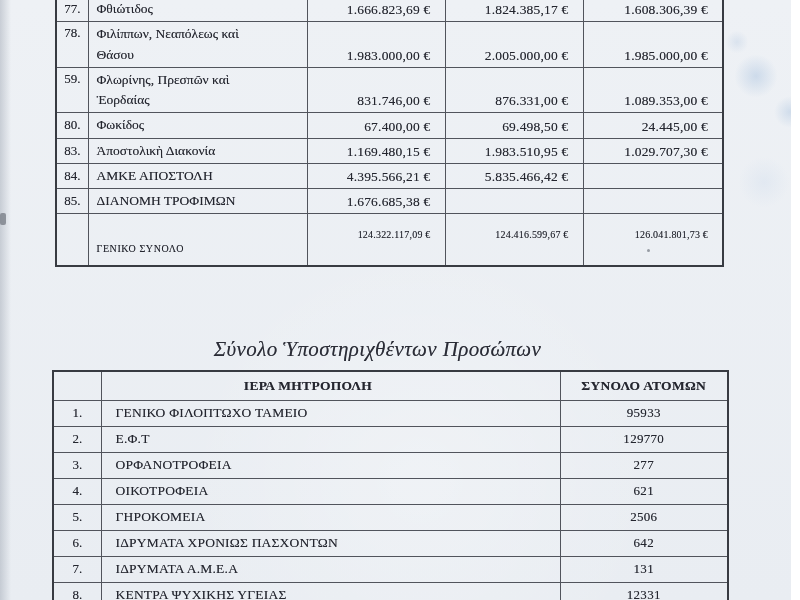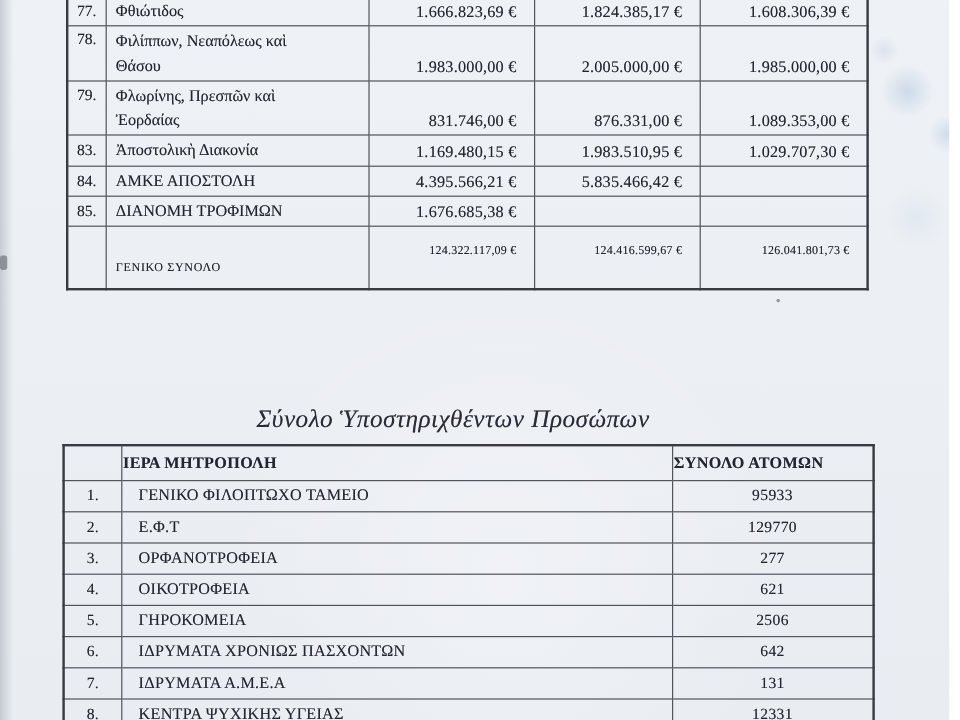--- a/index.html
+++ b/index.html
@@ -34,21 +34,21 @@
   #t1 tr.total td.name{letter-spacing:.6px;white-space:normal;}
   #t1 tr.total td.val{padding-bottom:25px;}
   
   #t2-title{
     position:absolute;left:0;top:337px;width:755px;text-align:center;
     font-style:italic;font-size:21px;letter-spacing:.4px;color:#2a2c36;
     text-shadow:0 0 .5px rgba(42,44,54,.45);
   }
   
   #t2{left:52px;top:370px;width:675px;border:2px solid #383b42;}
-  #t2 tr.head td{font-weight:bold;font-size:13.5px;letter-spacing:.3px;vertical-align:middle;margin-left:20px;}
+  #t2 tr.head td{font-weight:bold;text-align:center;font-size:13.5px;letter-spacing:.3px;vertical-align:middle;margin-left:20px;}
   #t2 tr.head td.h-name{padding-right:46px;}
   #t2 td.num{text-align:center;font-size:13px;vertical-align:middle;}
   #t2 td.name{text-align:left;padding-left:14px;vertical-align:middle;letter-spacing:.2px;}
   #t2 td.count{text-align:center;font-size:13px;vertical-align:middle;letter-spacing:.3px;font-family:Liberation Serif, serif;}
   
   .speck{position:absolute;background:#7a7f88;border-radius:2px;}
   #speck1{left:0;top:213px;width:6px;height:12px;opacity:.8;}
   #speck2{left:647px;top:249px;width:3px;height:3px;border-radius:50%;opacity:.75;}
 </style>
 </head>
@@ -74,26 +74,33 @@
     </tr>
     <tr style="height:43px">
       <td class="num" style="vertical-align:top;padding-top:3px">78.</td>
       <td class="name">Φιλίππων, Νεαπόλεως καὶ
 Θάσου</td>
       <td class="val">1.983.000,00 €</td>
       <td class="val">2.005.000,00 €</td>
       <td class="val">1.985.000,00 €</td>
     </tr>
     <tr style="height:43px">
-      <td class="num" style="vertical-align:top;padding-top:3px">79.</td>
+      <td class="num" style="vertical-align:top;padding-top:3px">59.</td>
       <td class="name">Φλωρίνης, Πρεσπῶν καὶ
 Ἐορδαίας</td>
       <td class="val">831.746,00 €</td>
       <td class="val">876.331,00 €</td>
       <td class="val">1.089.353,00 €</td>
+    </tr>
+    <tr style="height:22px">
+      <td class="num">80.</td>
+      <td class="name">Φωκίδος</td>
+      <td class="val">67.400,00 €</td>
+      <td class="val">69.498,50 €</td>
+      <td class="val">24.445,00 €</td>
     </tr>
     <tr style="height:23px">
       <td class="num">83.</td>
       <td class="name">Ἀποστολικὴ Διακονία</td>
       <td class="val">1.169.480,15 €</td>
       <td class="val">1.983.510,95 €</td>
       <td class="val">1.029.707,30 €</td>
     </tr>
     <tr style="height:22px">
       <td class="num">84.</td>

